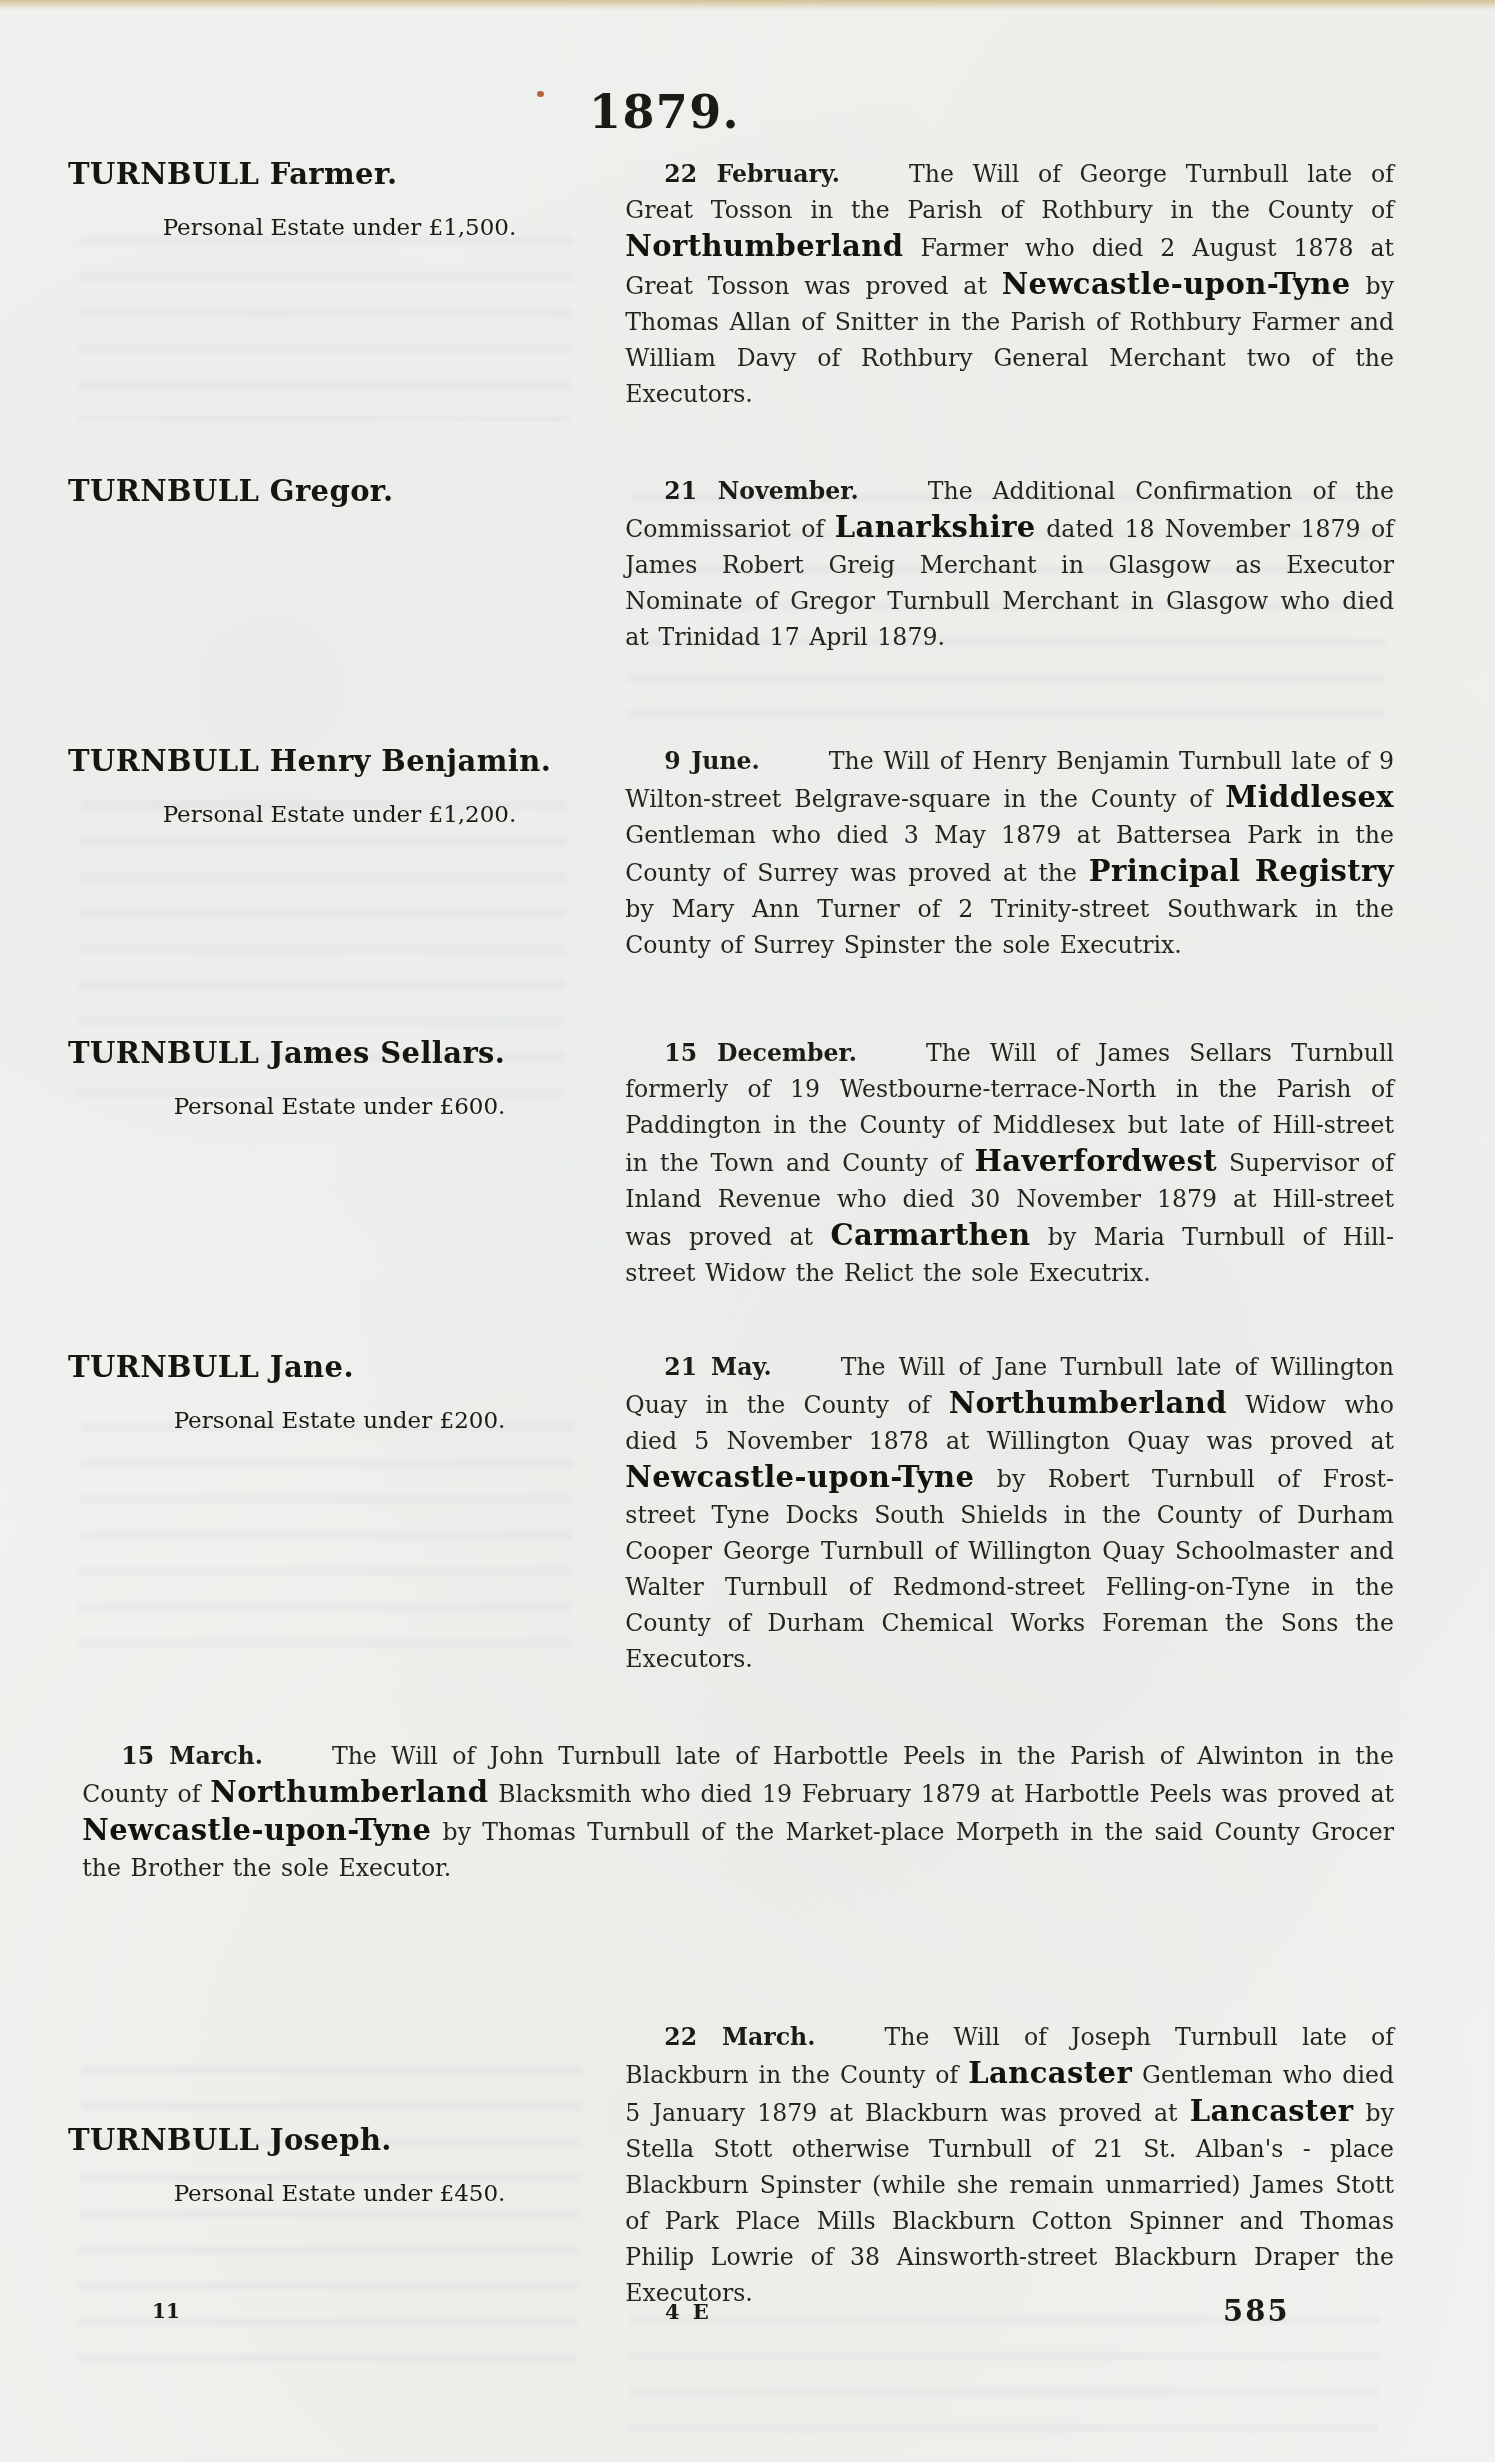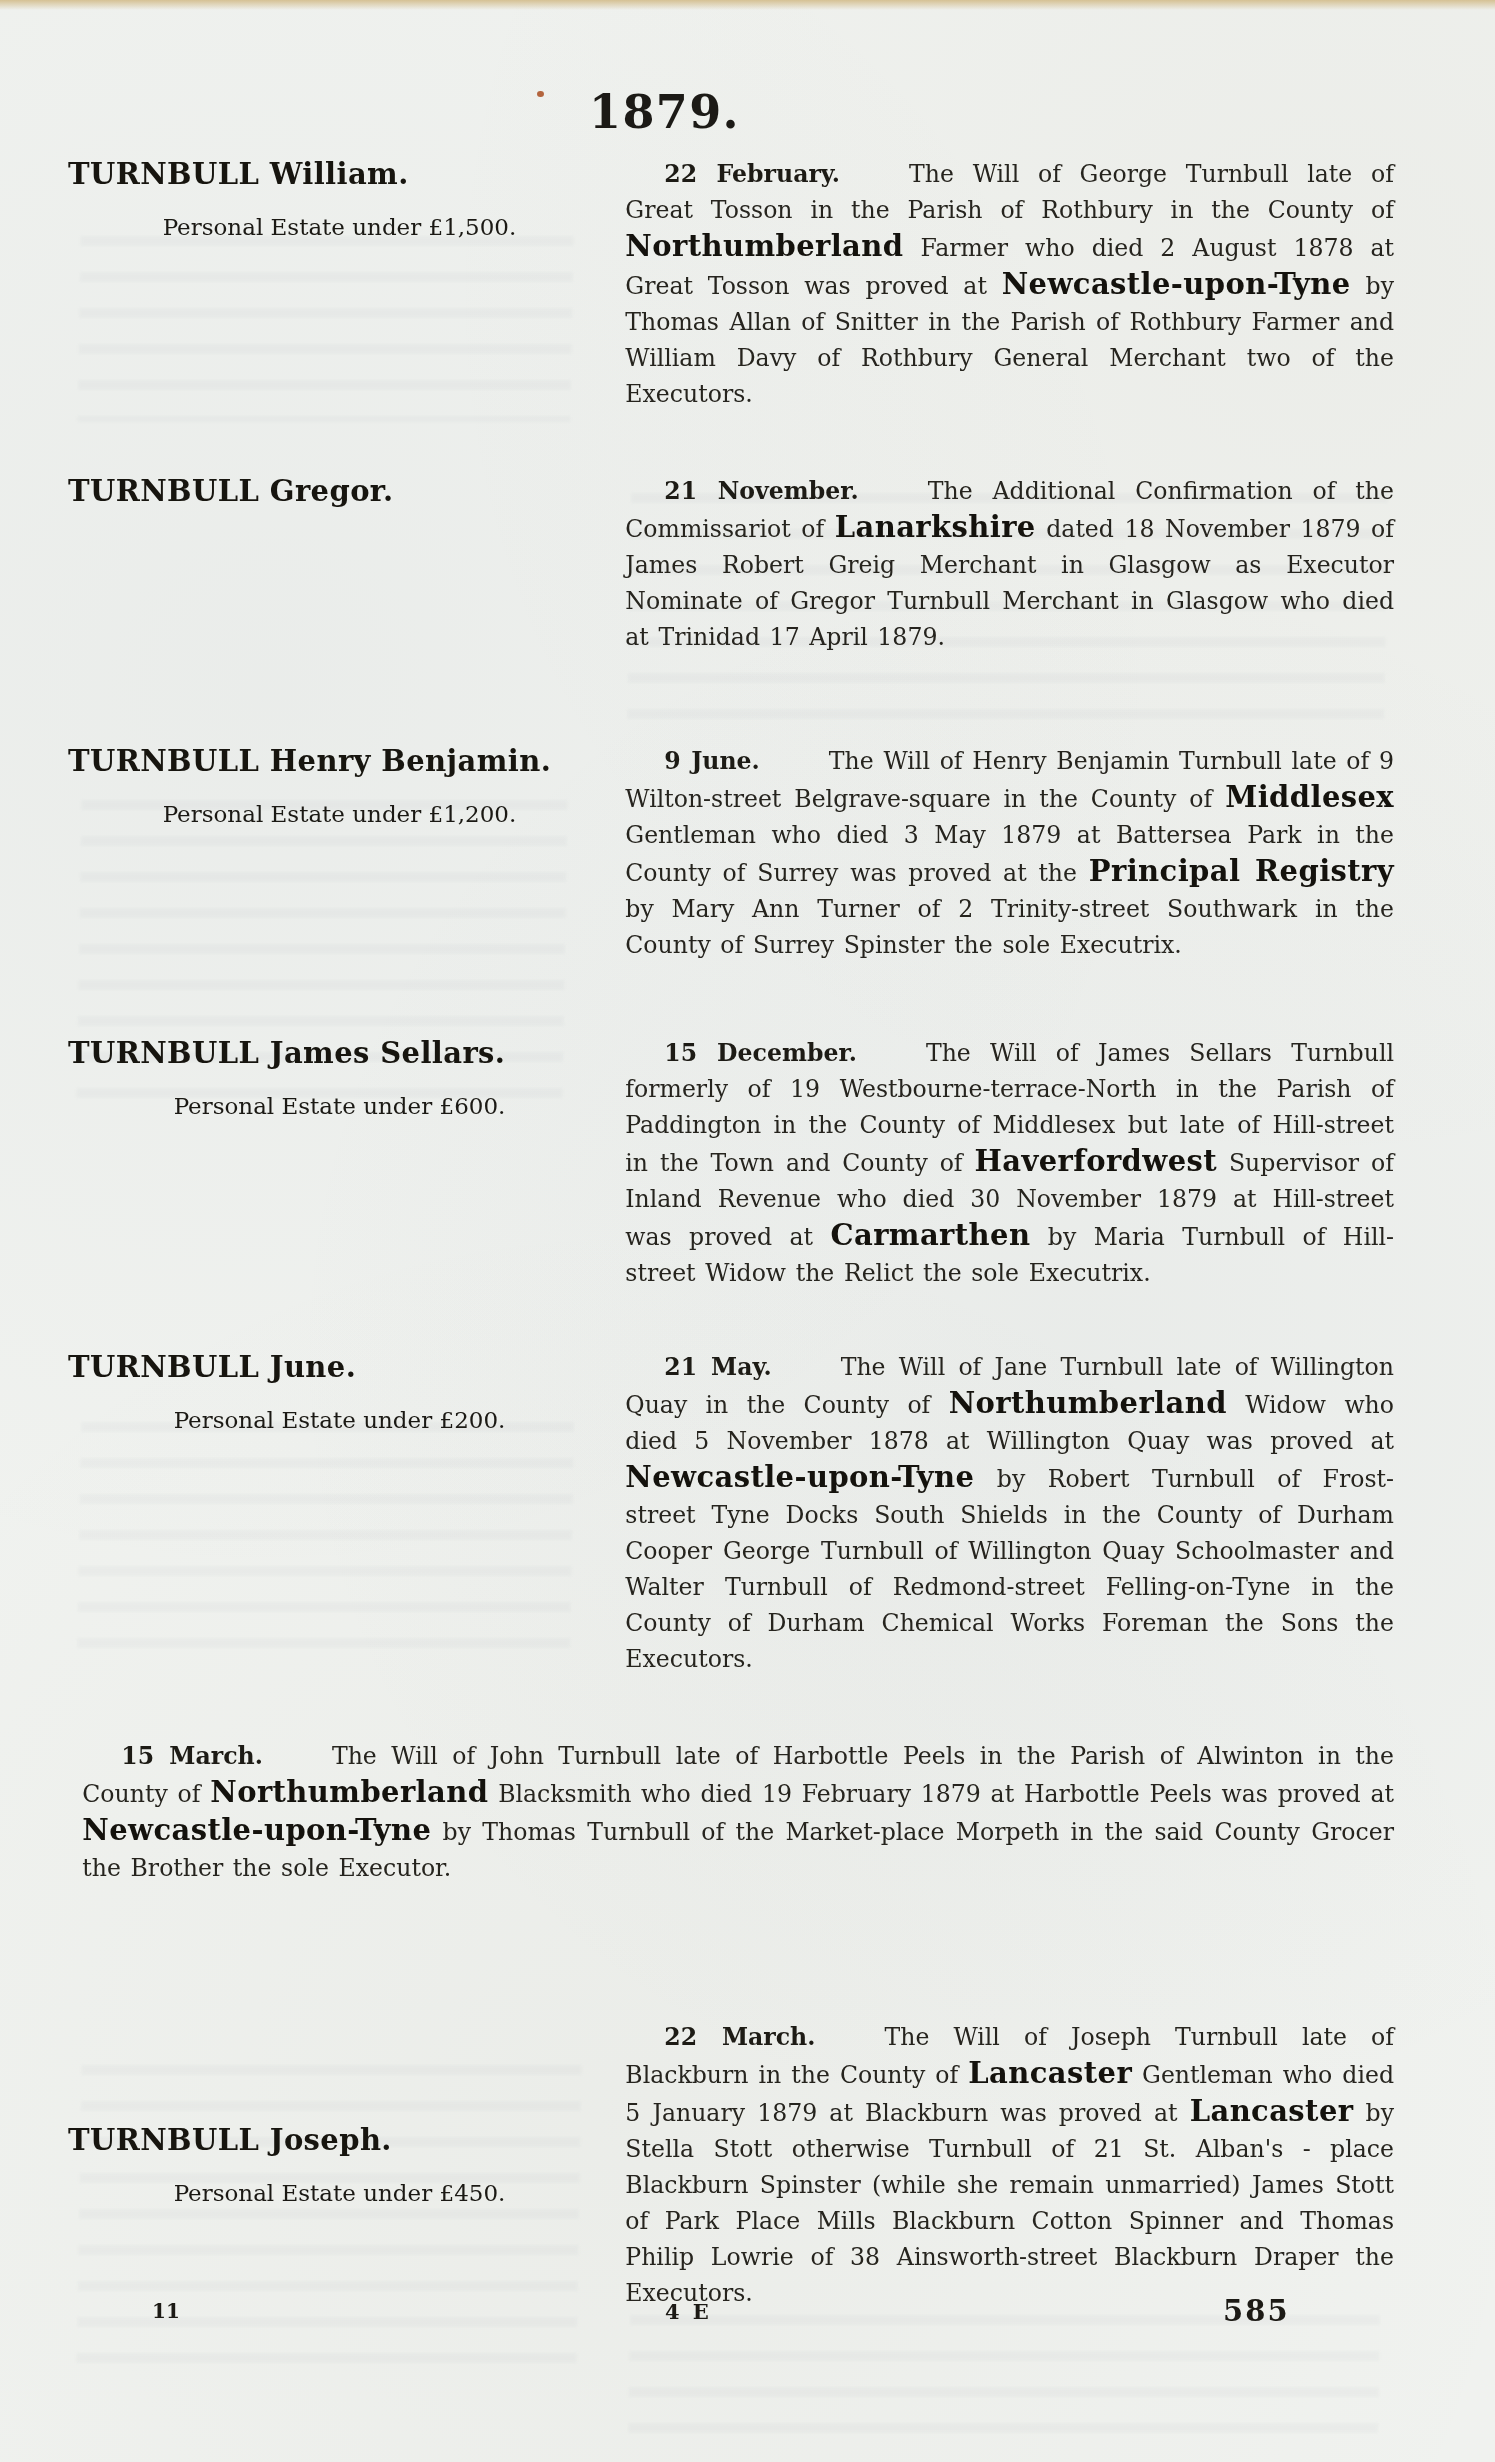--- a/index.html
+++ b/index.html
@@ -90,21 +90,21 @@
   <div class="ghost" style="left:79px;top:2065px;width:500px;height:300px;"></div>
   <div class="ghost" style="left:629px;top:2315px;width:750px;height:121px;"></div>
 
   <div class="red-dot"></div>
 
   <h1 class="page-title">1879.</h1>
 
   <div class="entries">
       <div class="entry">
         <div class="left-col">
-          <h2 class="entry-name">TURNBULL William.</h2>
+          <h2 class="entry-name">TURNBULL Farmer.</h2>
           <div class="estate-line">Personal Estate under £1,500.</div>
         </div>
         <div class="right-col">
           <p class="entry-text"><span class="entry-date">22 February.</span><span class="seg-plain">The Will of George Turnbull late of Great Tosson in the Parish of Rothbury in the County of </span><span class="seg-bold">Northumberland</span><span class="seg-plain"> Farmer who died 2 August 1878 at Great Tosson was proved at </span><span class="seg-bold">Newcastle-upon-Tyne</span><span class="seg-plain"> by Thomas Allan of Snitter in the Parish of Rothbury Farmer and William Davy of Rothbury General Merchant two of the Executors.</span></p>
         </div>
       </div>
       <div class="entry">
         <div class="left-col">
           <h2 class="entry-name">TURNBULL Gregor.</h2>
         </div>
@@ -125,21 +125,21 @@
         <div class="left-col">
           <h2 class="entry-name">TURNBULL James Sellars.</h2>
           <div class="estate-line">Personal Estate under £600.</div>
         </div>
         <div class="right-col">
           <p class="entry-text"><span class="entry-date">15 December.</span><span class="seg-plain">The Will of James Sellars Turnbull formerly of 19 Westbourne-terrace-North in the Parish of Paddington in the County of Middlesex but late of Hill-street in the Town and County of </span><span class="seg-bold">Haverfordwest</span><span class="seg-plain"> Supervisor of Inland Revenue who died 30 November 1879 at Hill-street was proved at </span><span class="seg-bold">Carmarthen</span><span class="seg-plain"> by Maria Turnbull of Hill-street Widow the Relict the sole Executrix.</span></p>
         </div>
       </div>
       <div class="entry">
         <div class="left-col">
-          <h2 class="entry-name">TURNBULL June.</h2>
+          <h2 class="entry-name">TURNBULL Jane.</h2>
           <div class="estate-line">Personal Estate under £200.</div>
         </div>
         <div class="right-col">
           <p class="entry-text"><span class="entry-date">21 May.</span><span class="seg-plain">The Will of Jane Turnbull late of Willington Quay in the County of </span><span class="seg-bold">Northumberland</span><span class="seg-plain"> Widow who died 5 November 1878 at Willington Quay was proved at </span><span class="seg-bold">Newcastle-upon-Tyne</span><span class="seg-plain"> by Robert Turnbull of Frost-street Tyne Docks South Shields in the County of Durham Cooper George Turnbull of Willington Quay Schoolmaster and Walter Turnbull of Redmond-street Felling-on-Tyne in the County of Durham Chemical Works Foreman the Sons the Executors.</span></p>
         </div>
       </div>
       <div class="entry">
         <div class="right-col">
           <p class="entry-text"><span class="entry-date">15 March.</span><span class="seg-plain">The Will of John Turnbull late of Harbottle Peels in the Parish of Alwinton in the County of </span><span class="seg-bold">Northumberland</span><span class="seg-plain"> Blacksmith who died 19 February 1879 at Harbottle Peels was proved at </span><span class="seg-bold">Newcastle-upon-Tyne</span><span class="seg-plain"> by Thomas Turnbull of the Market-place Morpeth in the said County Grocer the Brother the sole Executor.</span></p>
         </div>

